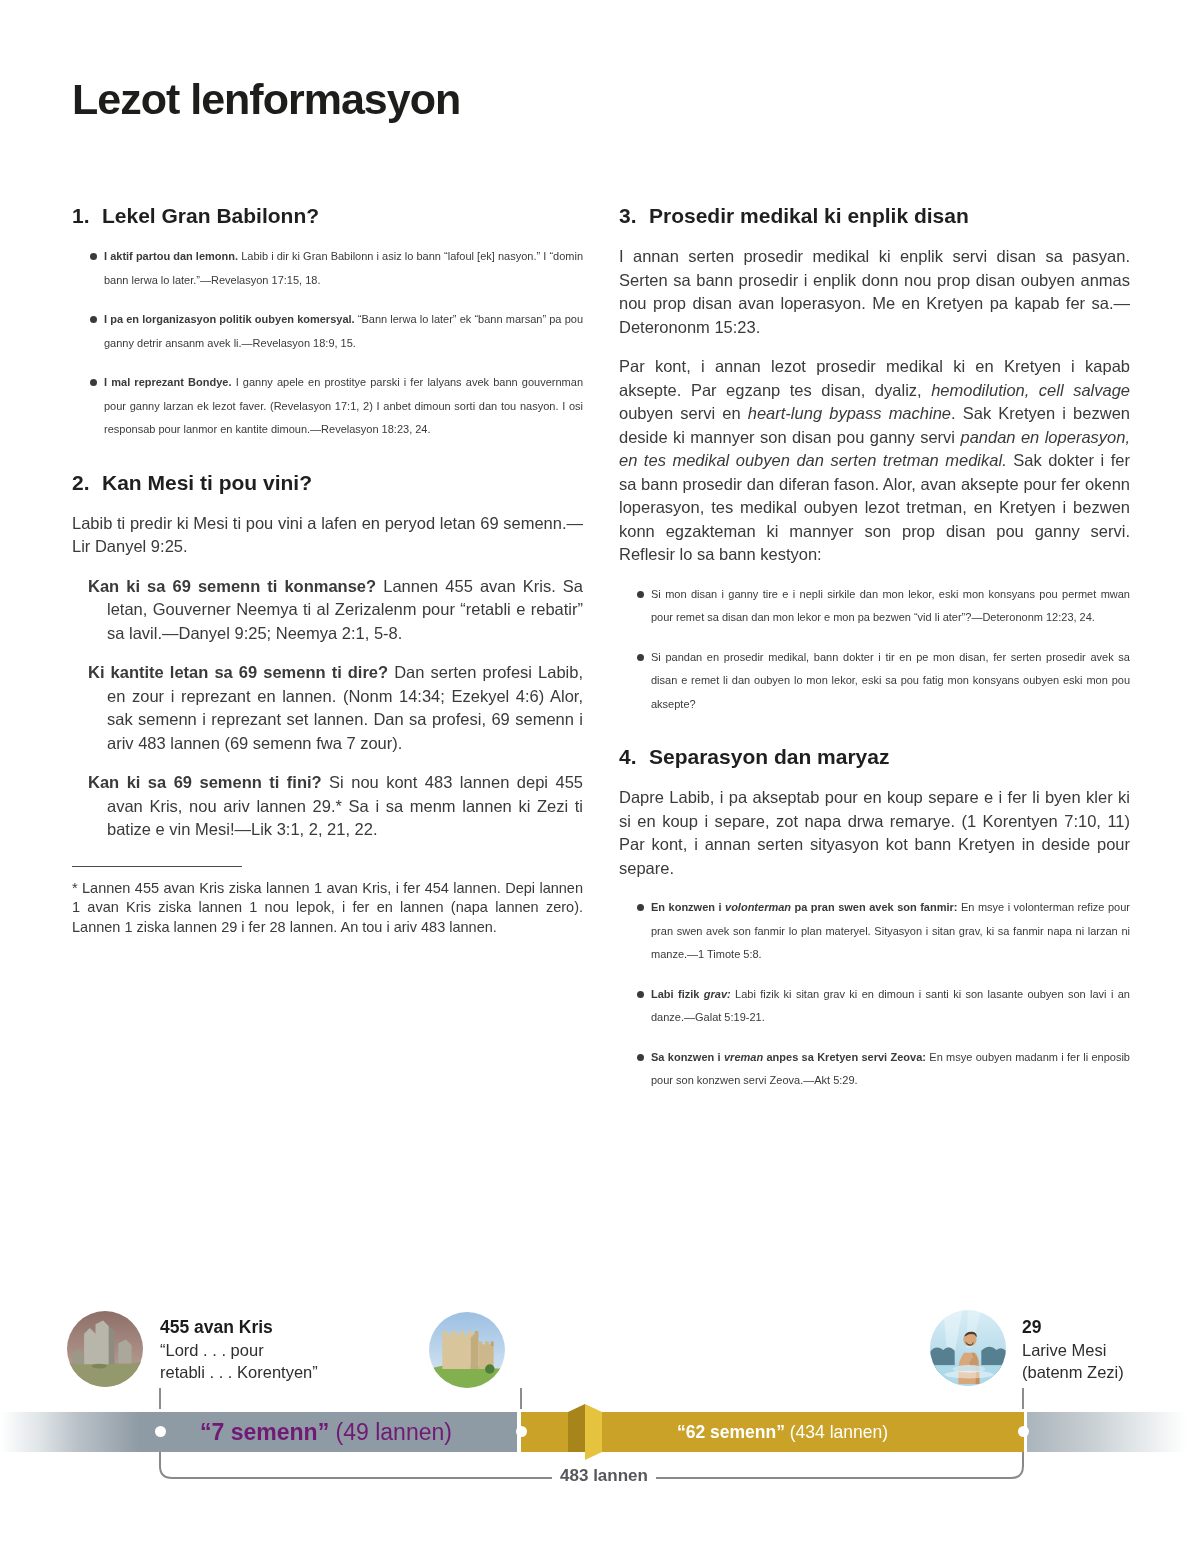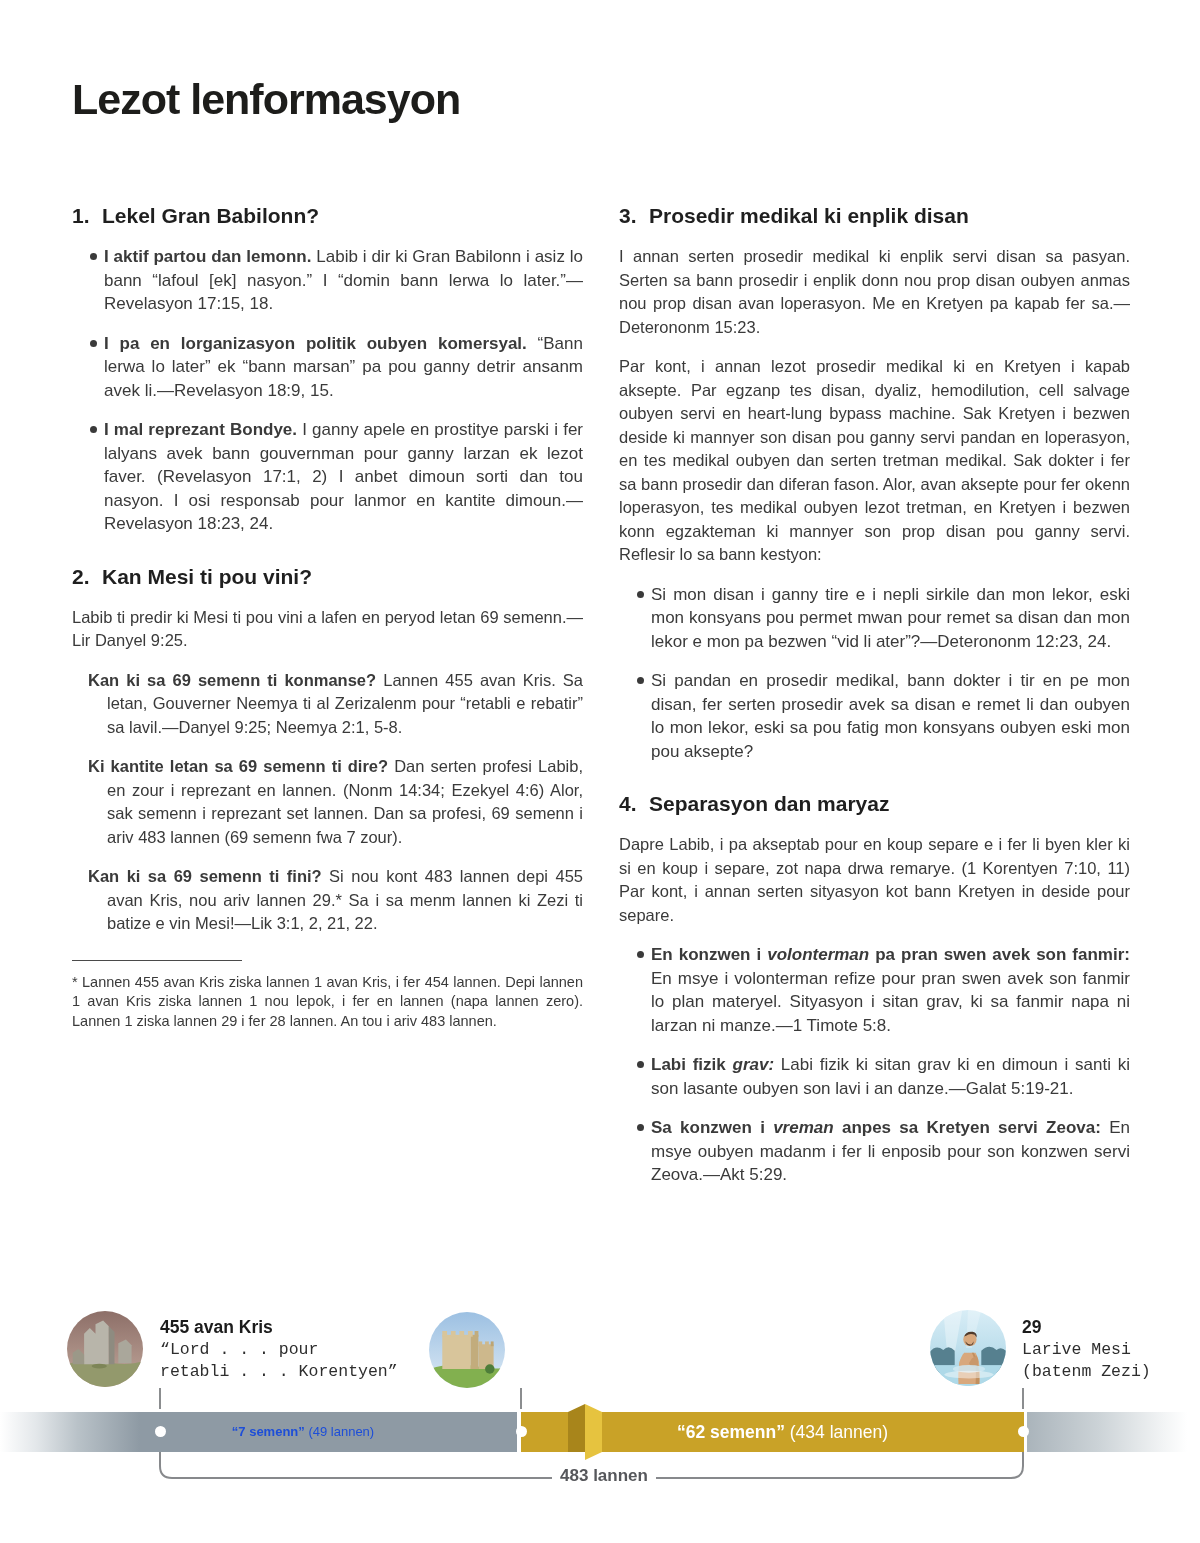--- a/index.html
+++ b/index.html
@@ -12,42 +12,42 @@
     font-size:43px;font-weight:bold;color:#1d1d1b;letter-spacing:-1px;
   }
   .cols{position:absolute;top:203px;left:72px;width:1058px;display:flex;gap:36px;}
   .col{width:511px;}
   h2.sect{font-size:21px;line-height:26px;color:#1f1f1f;margin:28px 0 16px;font-weight:bold;display:flex;}
   .col > h2.sect:first-child{margin-top:0;}
   h2.sect .num{flex:none;width:30px;}
   p.body{font-size:16.5px;line-height:23.5px;margin:0 0 16px;text-align:justify;}
   .bullet{display:flex;margin:0 0 16px;padding-left:18px;}
   .bullet .dot{flex:none;width:7px;height:7px;border-radius:50%;background:#3a3a3a;margin:8px 7px 0 0;}
-  .bullet .btxt{flex:1;font-size:17px;line-height:23.5px;text-align:justify;}
+  .bullet .btxt{flex:1;font-size:11px;line-height:23.5px;text-align:justify;}
   p.sub{font-size:16.5px;line-height:23.5px;margin:0 0 16px 16px;padding-left:19px;text-indent:-19px;text-align:justify;}
   .fn-rule{width:170px;border-top:1.5px solid #4a4a4a;margin:24px 0 12px;}
   p.fn{font-size:14.5px;line-height:19.5px;margin:0;text-align:justify;}
   .b{font-weight:bold;}
-  .i{}
+  .i{font-style:italic;}
   .bi{font-weight:bold;font-style:italic;margin-top:30px;}
 
   
   .tl-circle{position:absolute;width:76px;height:76px;border-radius:50%;overflow:hidden;}
   .tl-circle svg{display:block;width:100%;height:100%;}
   .tl-ev{position:absolute;top:1316px;}
   .tl-ev .year{font-size:17.5px;font-weight:bold;color:#1c1c1c;line-height:23px;}
-  .tl-ev .ln{font-size:16.5px;color:#2e2e2e;line-height:22px;font-family:Liberation Mono, monospace;}
+  .tl-ev .ln{font-size:16.5px;color:#2e2e2e;line-height:22px;}
   .tl-tick{position:absolute;top:1388px;width:2px;height:21px;background:#8b8d8f;}
   .bar-gray{
     position:absolute;left:0;top:1412px;width:517px;height:40px;
     background:linear-gradient(90deg,#ffffff 0%,#e3e7ea 7%,#b9c2c8 15%,#8e9aa4 27%,#8e9aa4 100%);
   }
   .bar-gray-label{
-    position:absolute;left:153px;top:1412px;width:300px;height:40px;line-height:40px;
-    text-align:center;color:#1d4ed8;font-size:13px;
+    position:absolute;left:176px;top:1412px;width:300px;height:40px;line-height:40px;
+    text-align:center;color:#701a75;font-size:23px;
   }
   .bar-gold-svg{position:absolute;left:521px;top:1400px;width:503px;height:60px;}
   .bar-gold-label{
     position:absolute;left:541px;top:1412px;width:483px;height:24px;line-height:40px;
     text-align:center;color:#ffffff;font-size:17.5px;
   }
   .bar-gray-right{
     position:absolute;left:1027px;top:1412px;width:160px;height:40px;
     background:linear-gradient(90deg,#aab4bb 0%,#ccd3d7 45%,#f2f4f5 85%,#ffffff 100%);
   }

